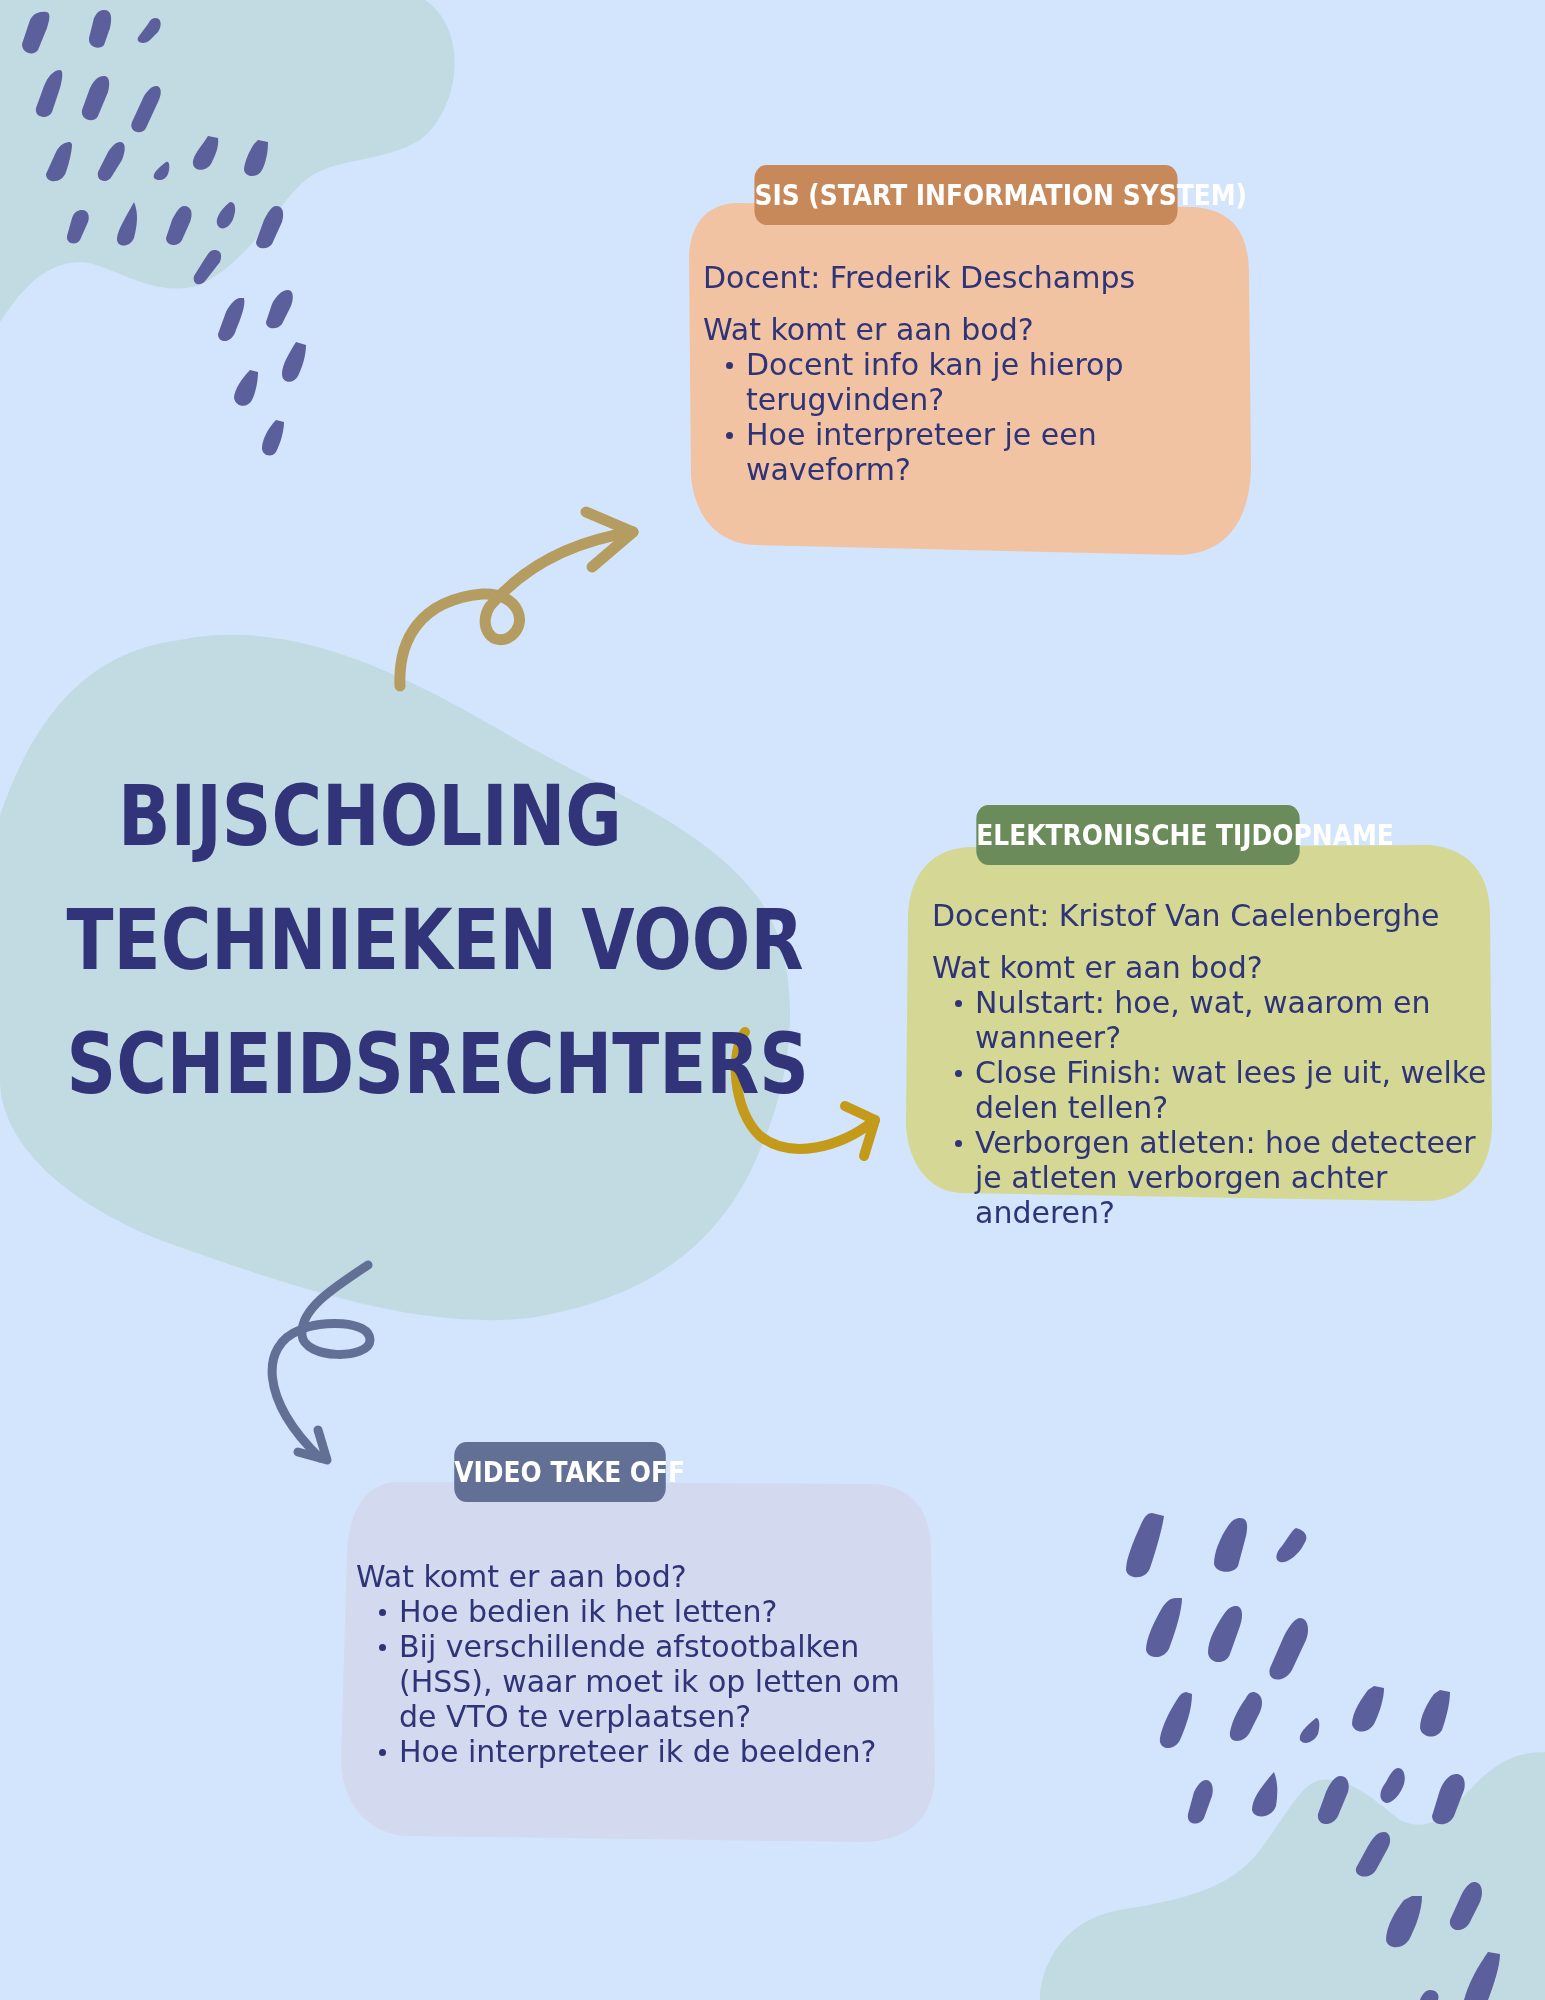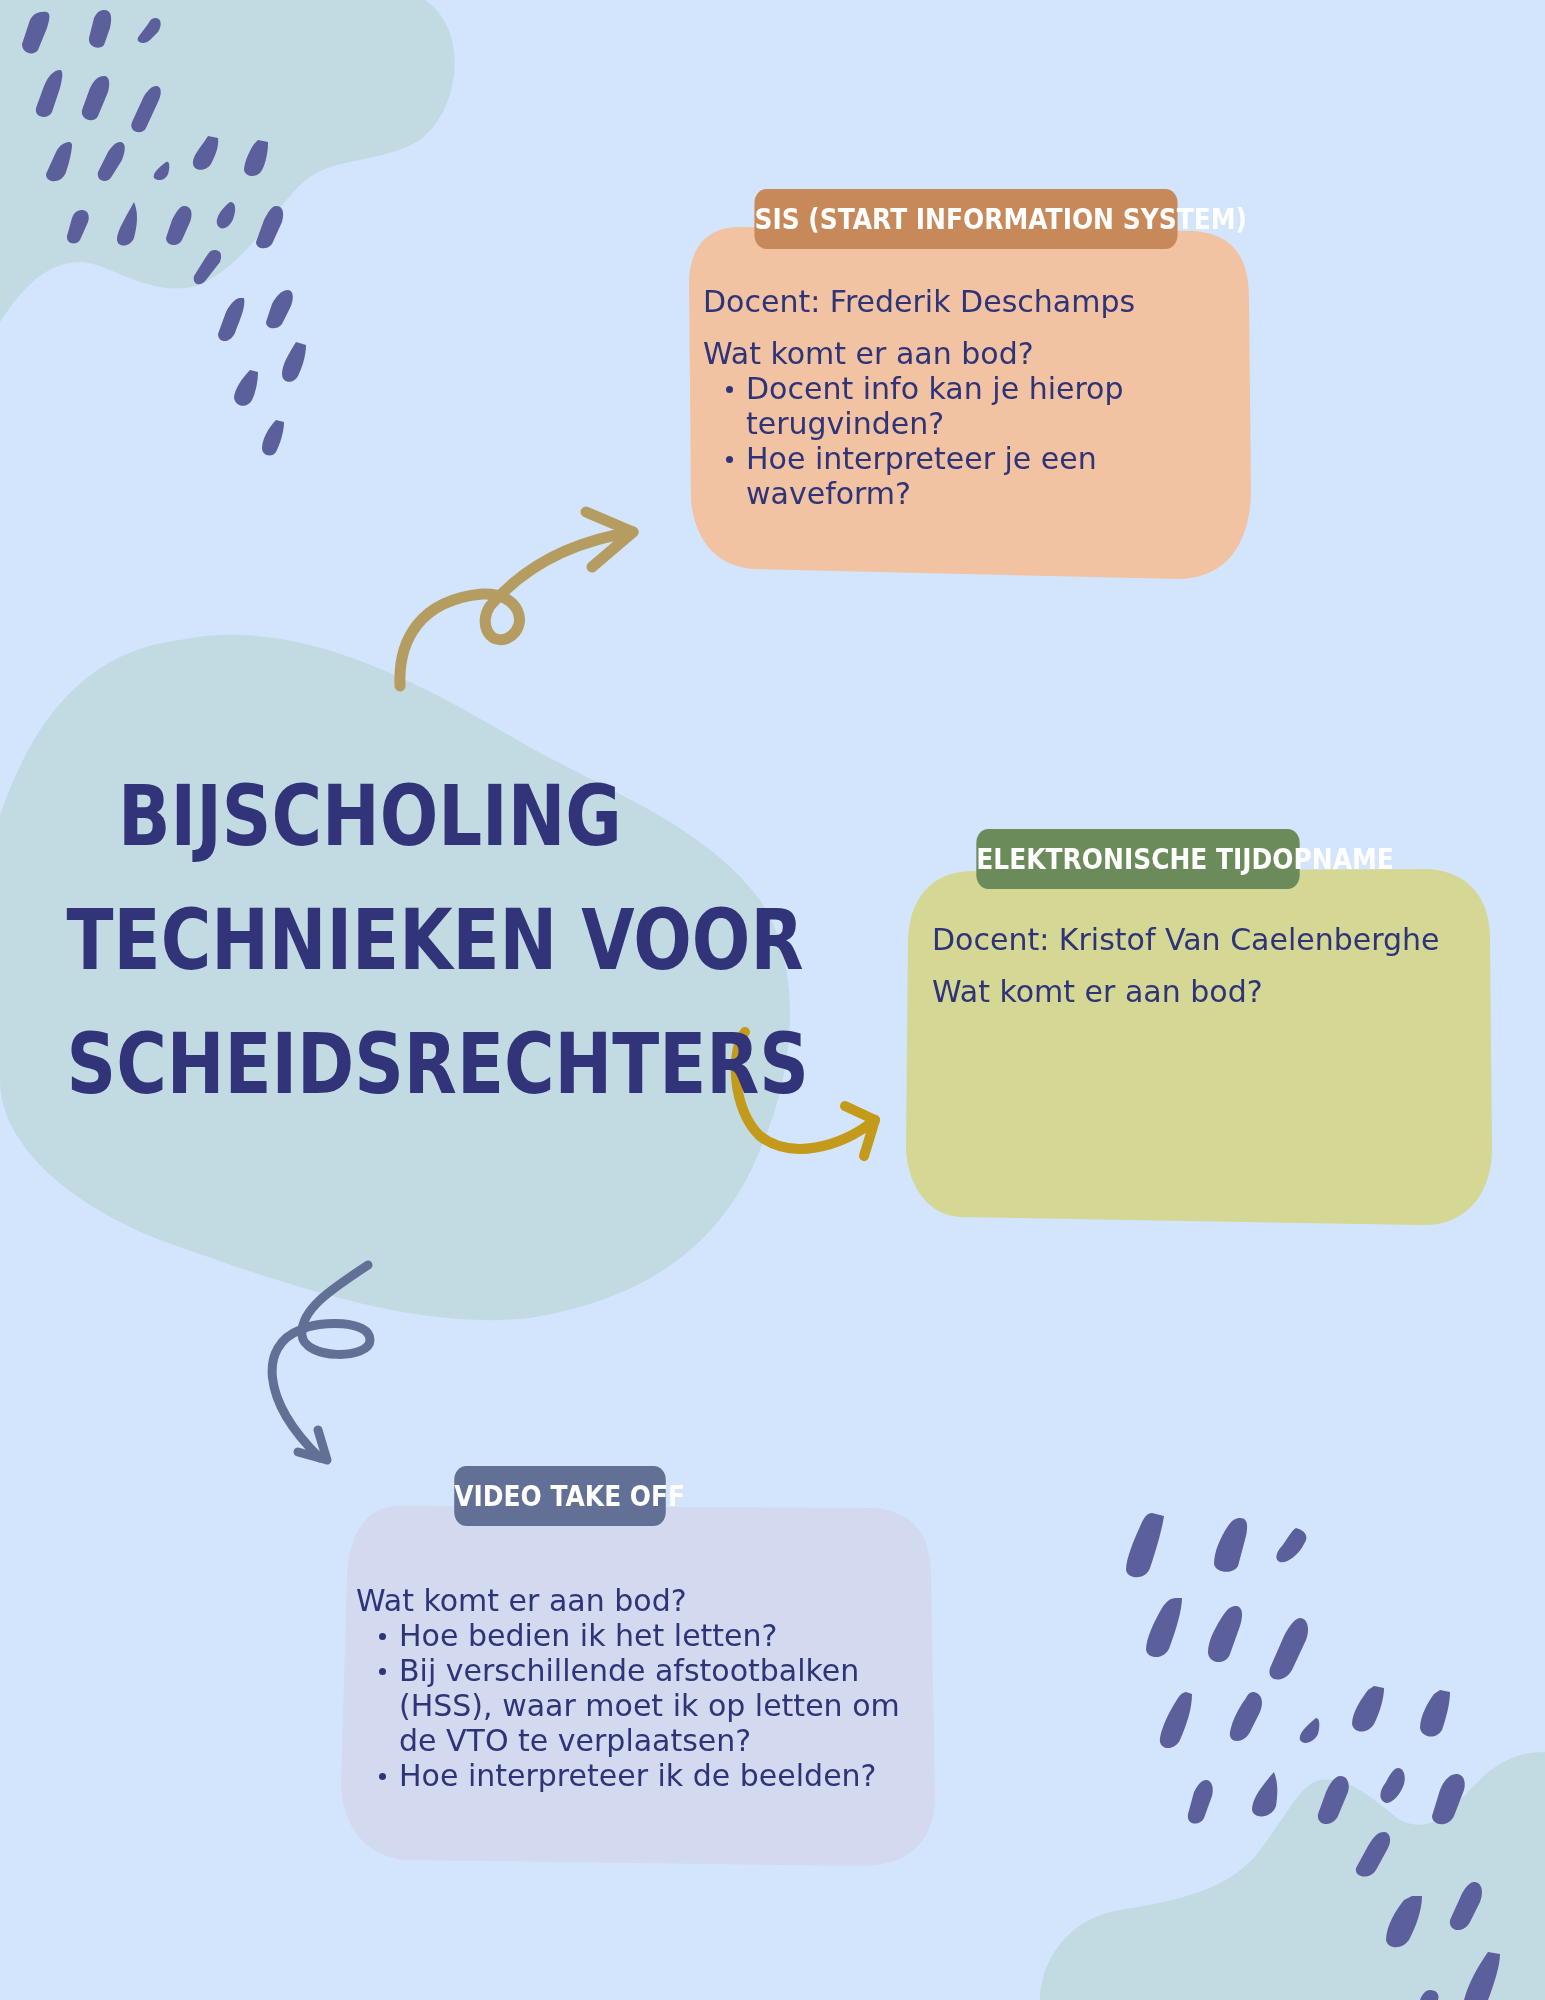--- a/index.html
+++ b/index.html
@@ -2,21 +2,21 @@
 <html><head>
 <meta charset="utf-8">
 <style>
   html, body { margin: 0; padding: 0; }
   body {
     width: 1545px; height: 2000px; position: relative; overflow: hidden;
     background: #d2e5fc;
     font-family: "DejaVu Sans", sans-serif;
   }
   svg.deco { position: absolute; left: 0; top: 0; }
-  .card { position: absolute; margin-top: 24px; }
+  .card { position: absolute; }
   .card .blob { position: absolute; left: 0; top: 0; }
   .card .tag {
     position: absolute; border-radius: 14px; color: #ffffff;
     font-family: "DejaVu Sans", sans-serif; font-weight: bold;
     font-size: 29px; letter-spacing: 0px; text-align: center;
     line-height: 60px; height: 60px; white-space: nowrap;
     transform: scaleX(0.86); transform-origin: center;
   }
   .card .content {
     position: absolute; color: #2f3478; font-size: 30px; line-height: 35px;
@@ -135,20 +135,25 @@
 
 <div class="card" style="left:900px; top:805px; width:600px; height:400px;">
   <svg class="blob" width="600" height="400" viewBox="0 0 600 400">
     <path fill="#d4d894" d="M70,42 L530,40 C570,44 590,70 590,110 L592,320 C592,360 570,398 520,396 L60,388 C30,386 8,360 6,320 L8,110 C10,70 30,44 70,42Z"></path>
   </svg>
   <div class="tag" style="left:50px; top:0px; width:376px; background:#6b8c5a;">ELEKTRONISCHE TIJDOPNAME</div>
   <div class="content" style="left:32px; top:93px; width:560px;">
     <p>Docent: Kristof Van Caelenberghe</p>
     <div class="gap"></div>
     <p>Wat komt er aan bod?</p>
+    <ul>
+      <li>Nulstart: hoe, wat, waarom en wanneer?</li>
+      <li>Close Finish: wat lees je uit, welke delen tellen?</li>
+      <li>Verborgen atleten: hoe detecteer je atleten verborgen achter anderen?</li>
+    </ul>
   </div>
 </div>
 
 <div class="card" style="left:335px; top:1442px; width:610px; height:410px;">
   <svg class="blob" width="610" height="410" viewBox="0 0 610 410">
     <path fill="#d3d9ee" d="M60,40 L540,42 C580,46 596,70 596,110 L600,330 C600,370 580,398 530,400 L70,394 C30,390 8,360 6,320 L12,110 C14,70 30,42 60,40Z"></path>
   </svg>
   <div class="tag" style="left:102px; top:0px; width:246px; background:#637096;">VIDEO TAKE OFF</div>
   <div class="content" style="left:21px; top:100px; width:580px;">
     <div class="gap"></div>

